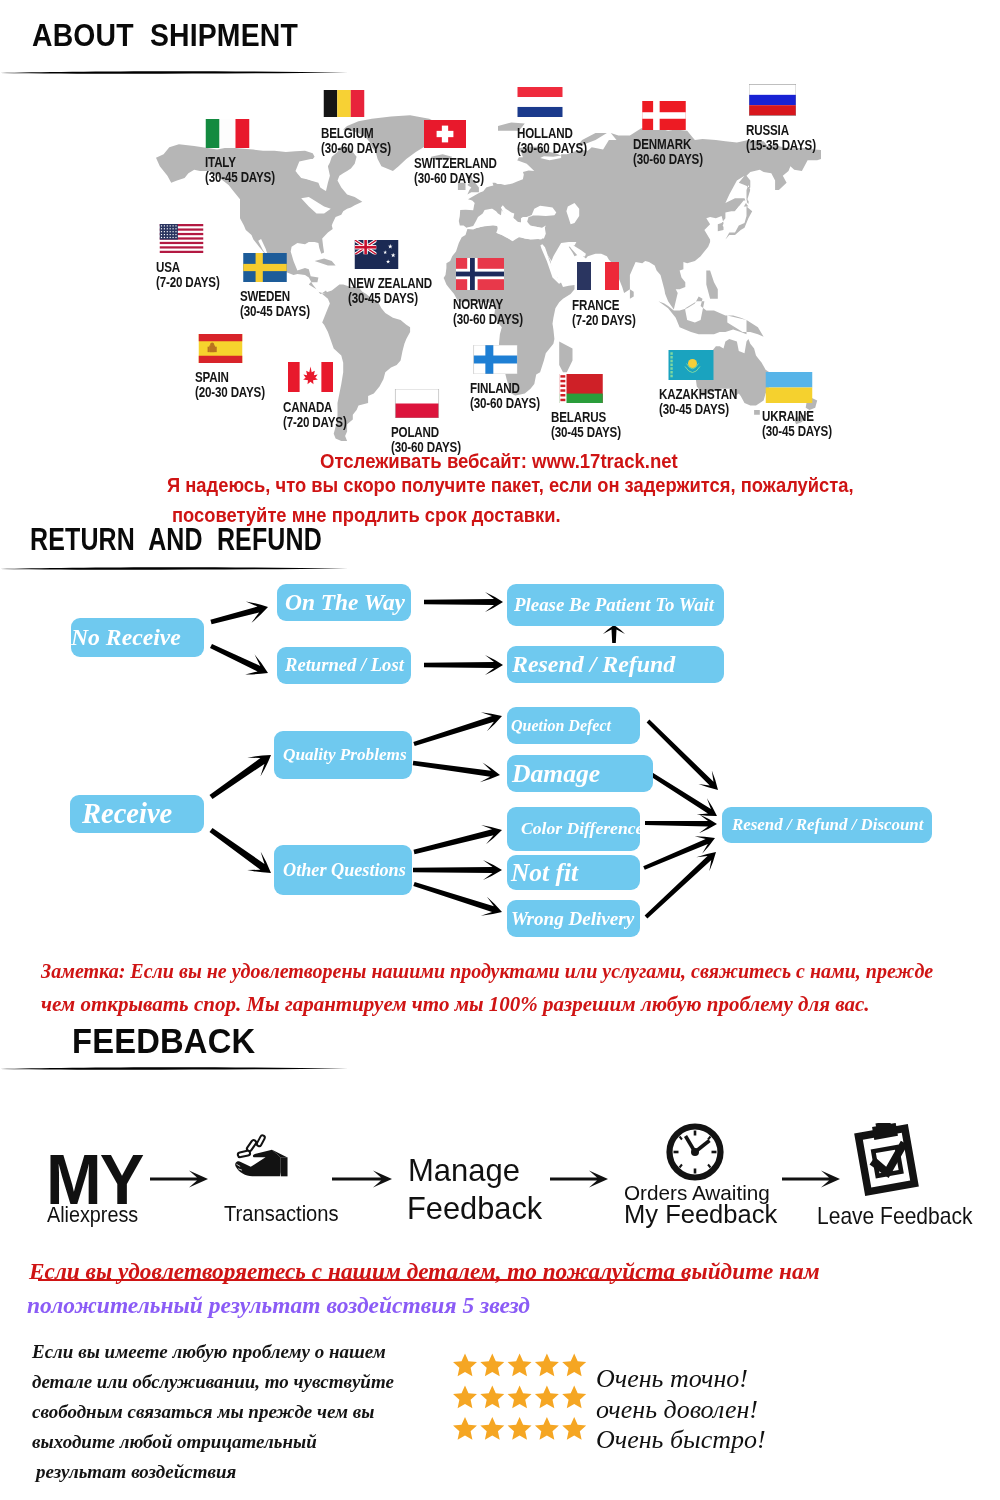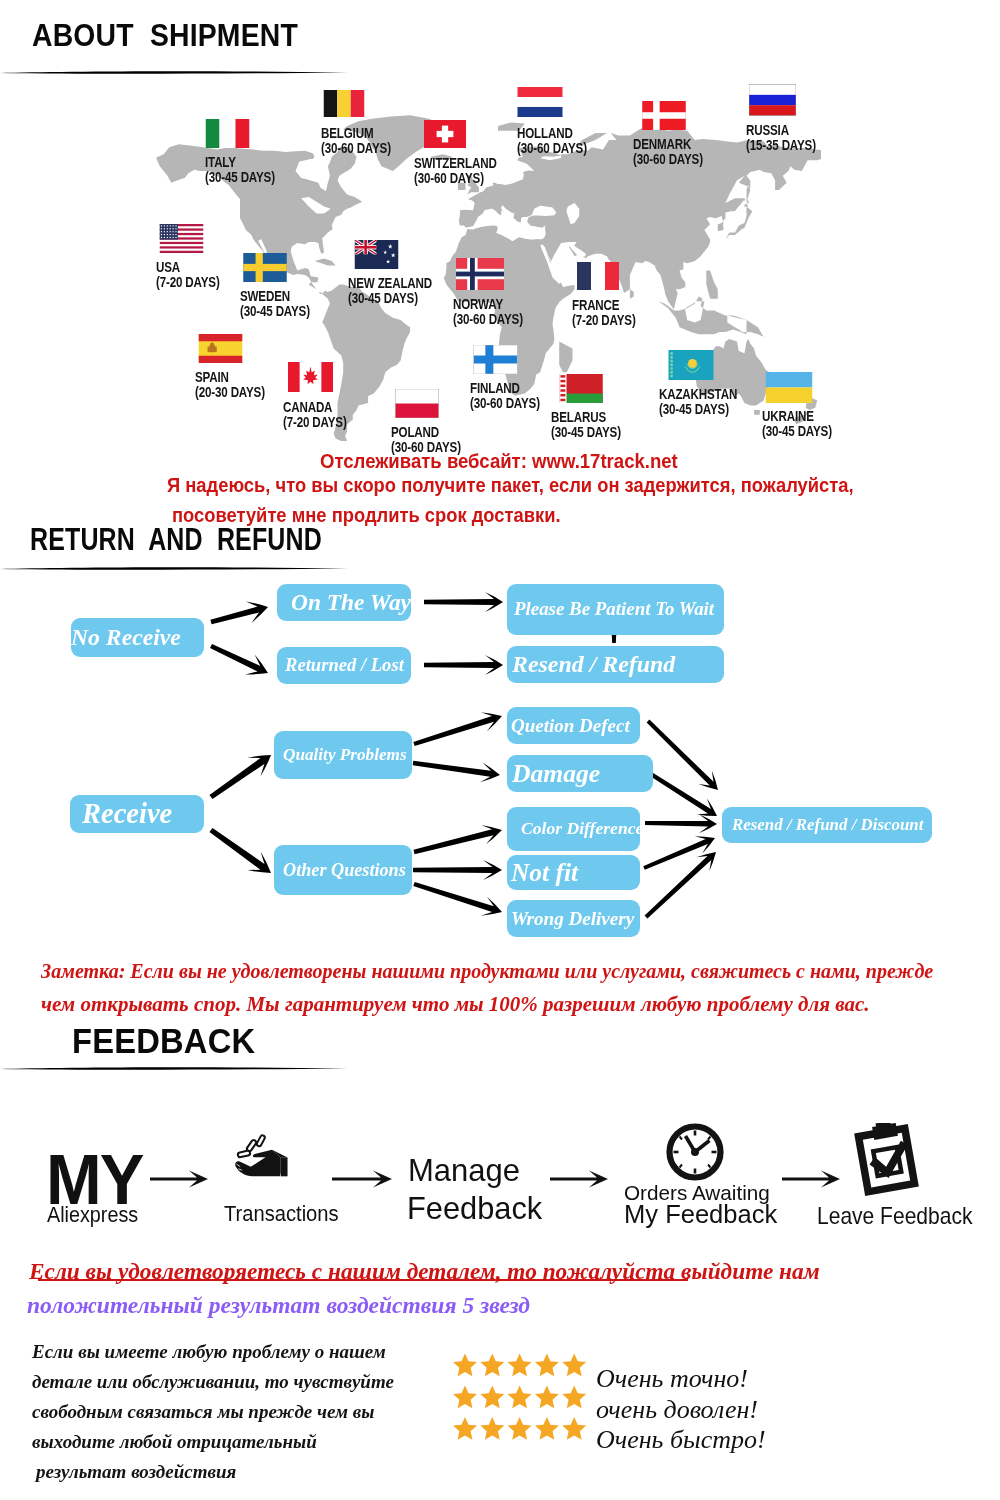--- a/index.html
+++ b/index.html
@@ -283,28 +283,28 @@
 <path d="M414.5 854.2 L493.5 835.3 L486.0 844.3 Q494.2 838.1 502.0 830.0 Q491.3 826.5 481.1 824.9 L492.0 829.3 L413.5 849.8 Z" fill="#000"></path>
 <path d="M413.0 872.2 L492.5 873.1 L483.0 880.0 Q492.5 876.0 502.0 870.0 Q492.5 864.0 483.0 860.0 L492.5 866.9 L413.0 867.8 Z" fill="#000"></path>
 <path d="M413.3 886.1 L492.0 912.1 L480.9 915.8 Q491.1 914.8 502.0 912.0 Q494.8 903.4 486.9 896.7 L493.9 906.2 L414.7 881.9 Z" fill="#000"></path>
 <path d="M646.6 722.4 L709.7 785.6 L698.5 784.1 Q707.6 787.7 718.0 790.0 Q715.6 779.6 711.8 770.6 L713.5 781.7 L649.4 719.6 Z" fill="#000"></path>
 <path d="M644.9 772.7 L707.9 813.5 L696.7 814.4 Q706.3 816.0 717.0 816.0 Q712.4 806.4 706.9 798.3 L710.9 808.9 L647.1 769.3 Z" fill="#000"></path>
 <path d="M645.0 825.0 L708.0 826.6 L698.9 833.2 Q707.9 829.6 717.0 824.0 Q708.1 818.2 699.1 814.3 L708.0 821.1 L645.0 821.0 Z" fill="#000"></path>
 <path d="M644.8 869.8 L707.8 844.0 L702.1 853.8 Q708.9 846.8 715.0 838.0 Q704.5 836.3 694.7 836.3 L705.6 839.0 L643.2 866.2 Z" fill="#000"></path>
 <path d="M647.4 918.5 L711.3 860.1 L709.3 871.2 Q713.3 862.3 716.0 852.0 Q705.5 853.9 696.3 857.3 L707.5 856.1 L644.6 915.5 Z" fill="#000"></path>
 </svg>
 <div class="node" style="left:71px;top:618px;width:133px;height:39px;font-size:23.7px;padding-left:0;"><span>No Receive</span></div>
-<div class="node" style="left:277px;top:584px;width:134px;height:37px;font-size:23.4px;padding-left:8px;justify-content:flex-end;"><span>On The Way</span></div>
+<div class="node" style="left:277px;top:584px;width:134px;height:37px;font-size:23.4px;padding-left:8px;"><span>On The Way</span></div>
 <div class="node" style="left:277px;top:647px;width:134px;height:37px;font-size:18.6px;padding-left:8px;"><span>Returned / Lost</span></div>
-<div class="node" style="left:507px;top:584px;width:217px;height:51px;font-size:18.9px;padding-left:7px;"><span>Please Be Patient To Wait</span></div>
+<div class="node" style="left:507px;top:584px;width:217px;height:42px;font-size:18.9px;padding-left:7px;"><span>Please Be Patient To Wait</span></div>
 <div class="node" style="left:507px;top:646px;width:217px;height:37px;font-size:23.9px;padding-left:5px;"><span>Resend / Refund</span></div>
 <div class="node" style="left:70px;top:795px;width:134px;height:38px;font-size:28.5px;padding-left:12px;"><span>Receive</span></div>
 <div class="node" style="left:274px;top:731px;width:138px;height:48px;font-size:17.2px;padding-left:9px;"><span>Quality Problems</span></div>
 <div class="node" style="left:274px;top:845px;width:138px;height:50px;font-size:18.2px;padding-left:9px;"><span>Other Questions</span></div>
-<div class="node" style="left:507px;top:707px;width:133px;height:37px;font-size:19px;padding-left:4px;"><span>Quetion Defect</span></div>
+<div class="node" style="left:507px;top:707px;width:133px;height:37px;font-size:16px;padding-left:4px;"><span>Quetion Defect</span></div>
 <div class="node" style="left:507px;top:755px;width:146px;height:37px;font-size:25.6px;padding-left:5px;"><span>Damage</span></div>
 <div class="node" style="left:507px;top:807px;width:133px;height:44px;font-size:17.6px;padding-left:14px;"><span>Color Difference</span></div>
 <div class="node" style="left:507px;top:855px;width:133px;height:35px;font-size:25.4px;padding-left:4px;"><span>Not fit</span></div>
 <div class="node" style="left:507px;top:900px;width:133px;height:37px;font-size:19.1px;padding-left:4px;"><span>Wrong Delivery</span></div>
 <div class="node" style="left:722px;top:807px;width:210px;height:36px;font-size:16.9px;padding-left:10px;"><span>Resend / Refund / Discount</span></div>
 </div>
 
 <div class="rtext" style="left:41px;top:948px;font-size:20px;color:#cf1414;">Заметка: Если вы не удовлетворены нашими продуктами или услугами, свяжитесь с нами, прежде</div>
 <div class="rtext" style="left:41px;top:980px;font-size:21px;color:#cf1414;">чем открывать спор. Мы гарантируем что мы 100% разрешим любую проблему для вас.</div>
 

